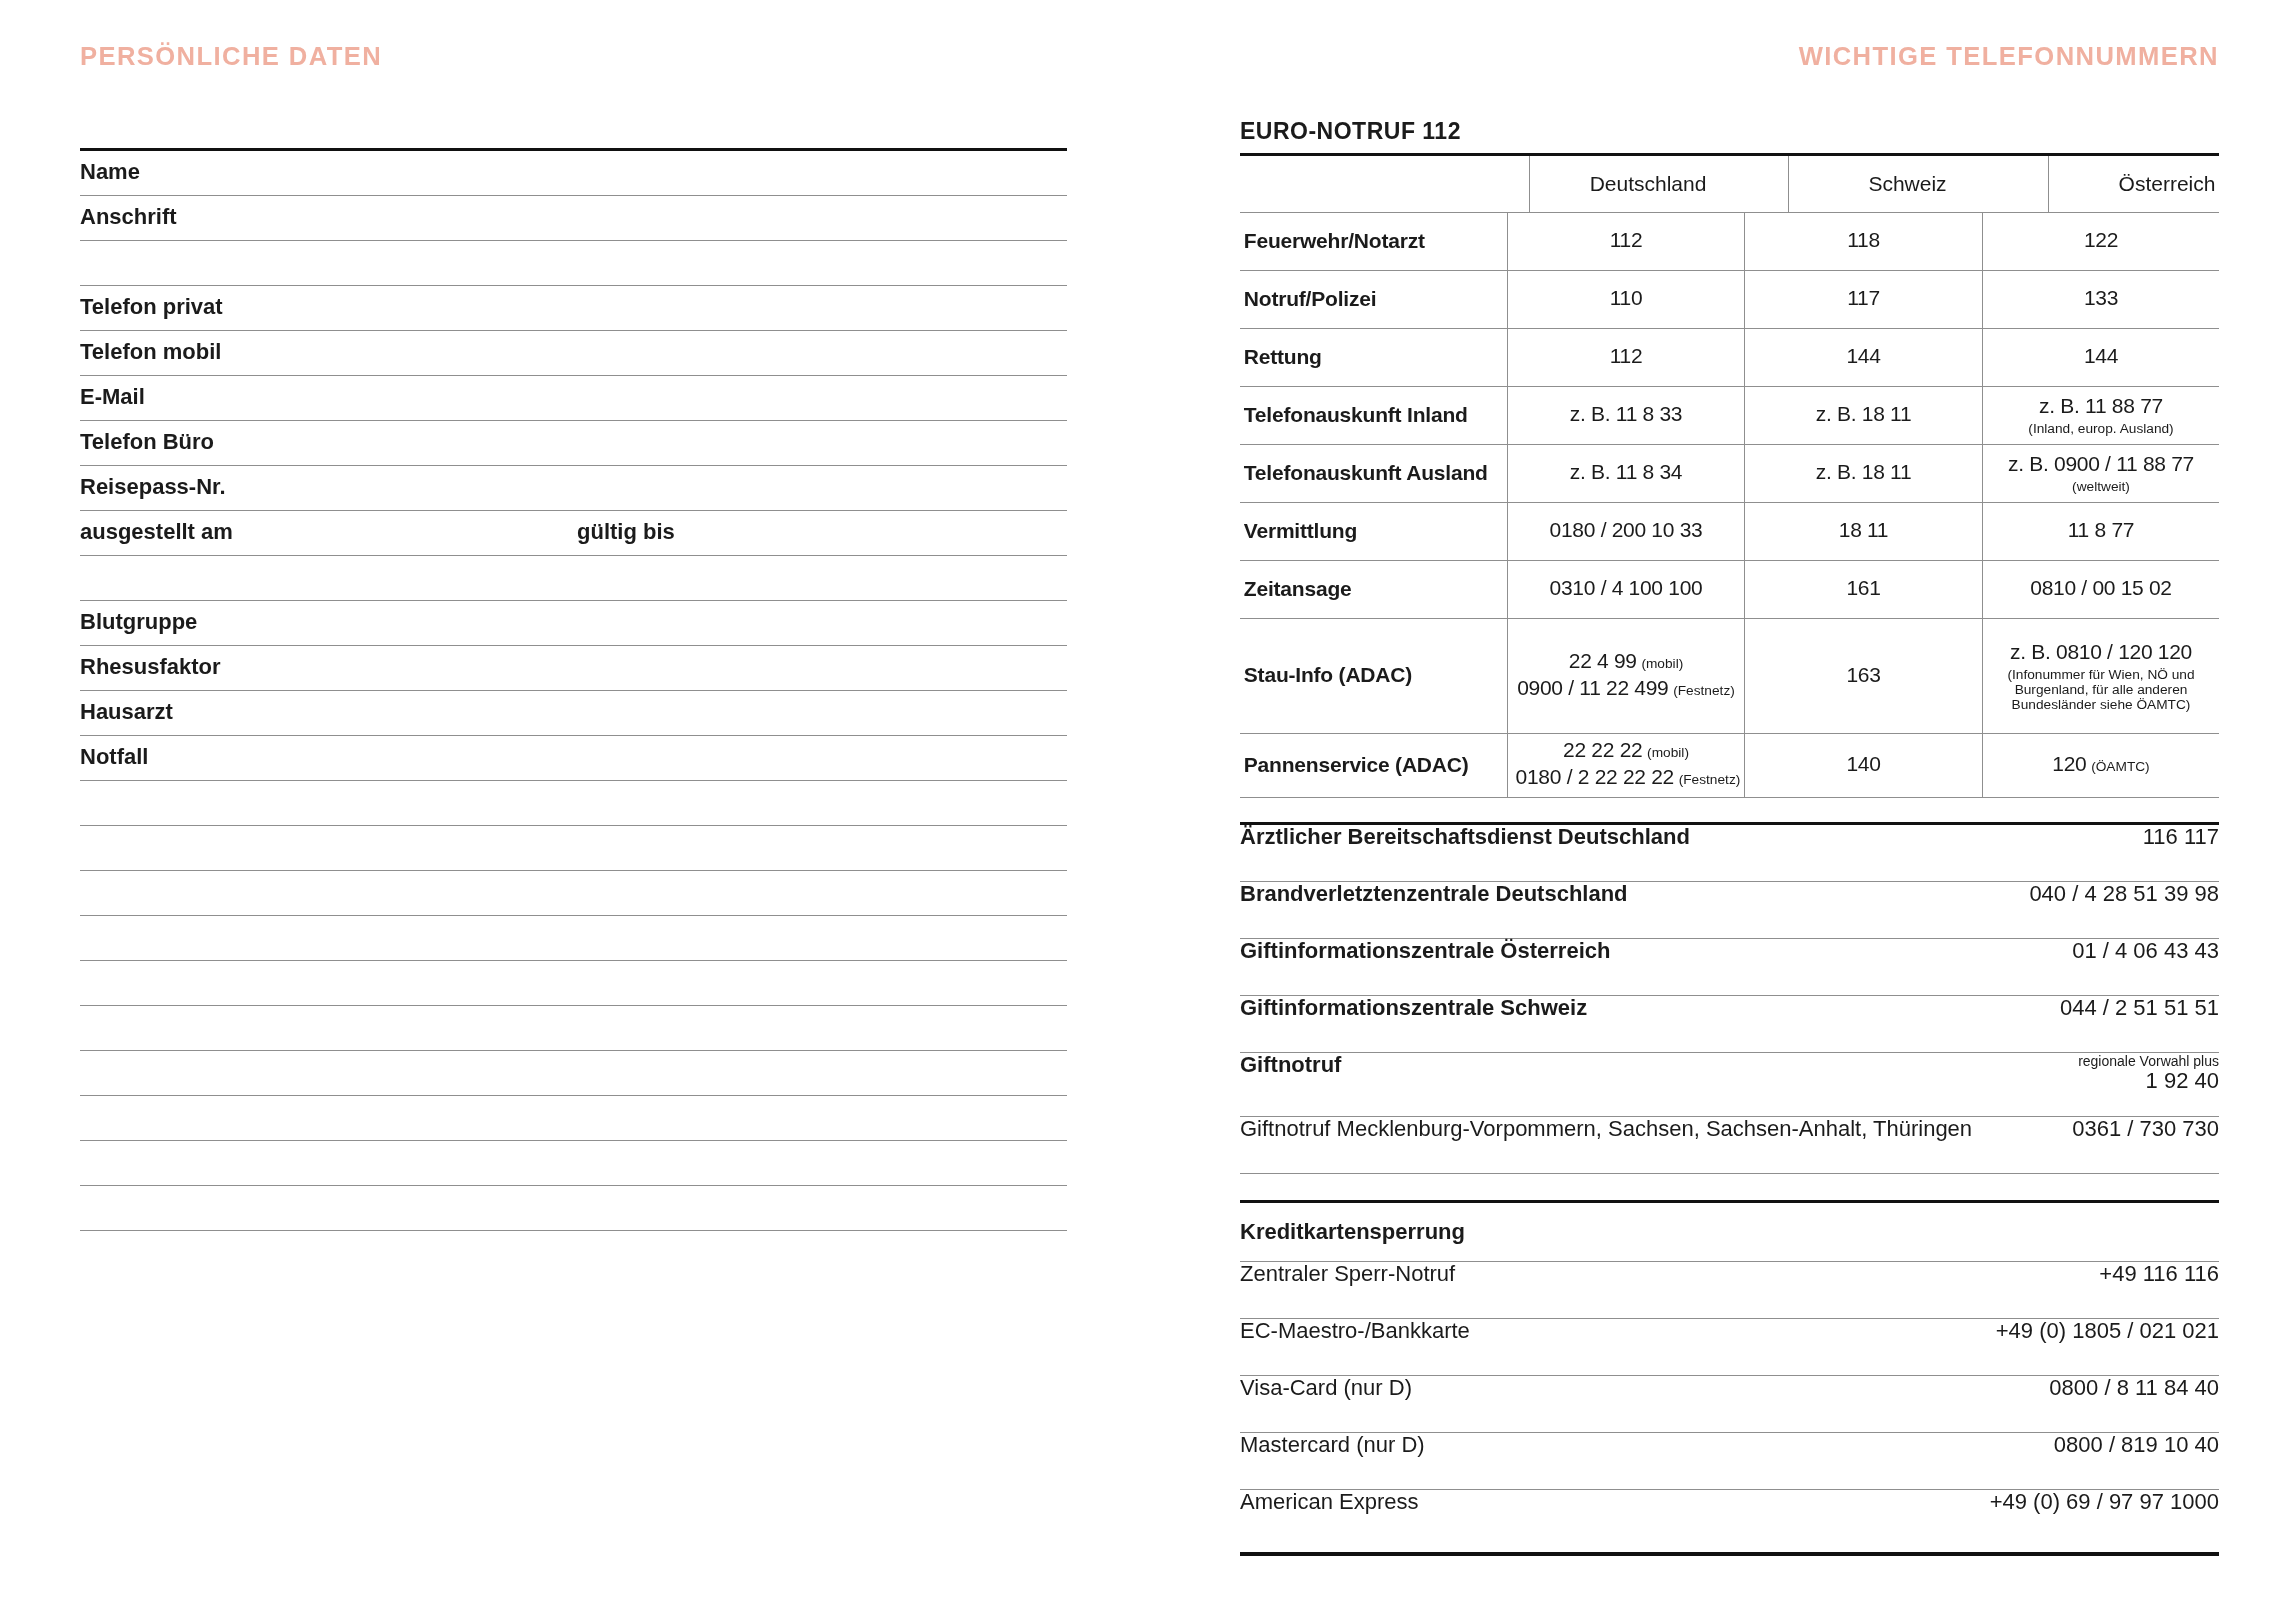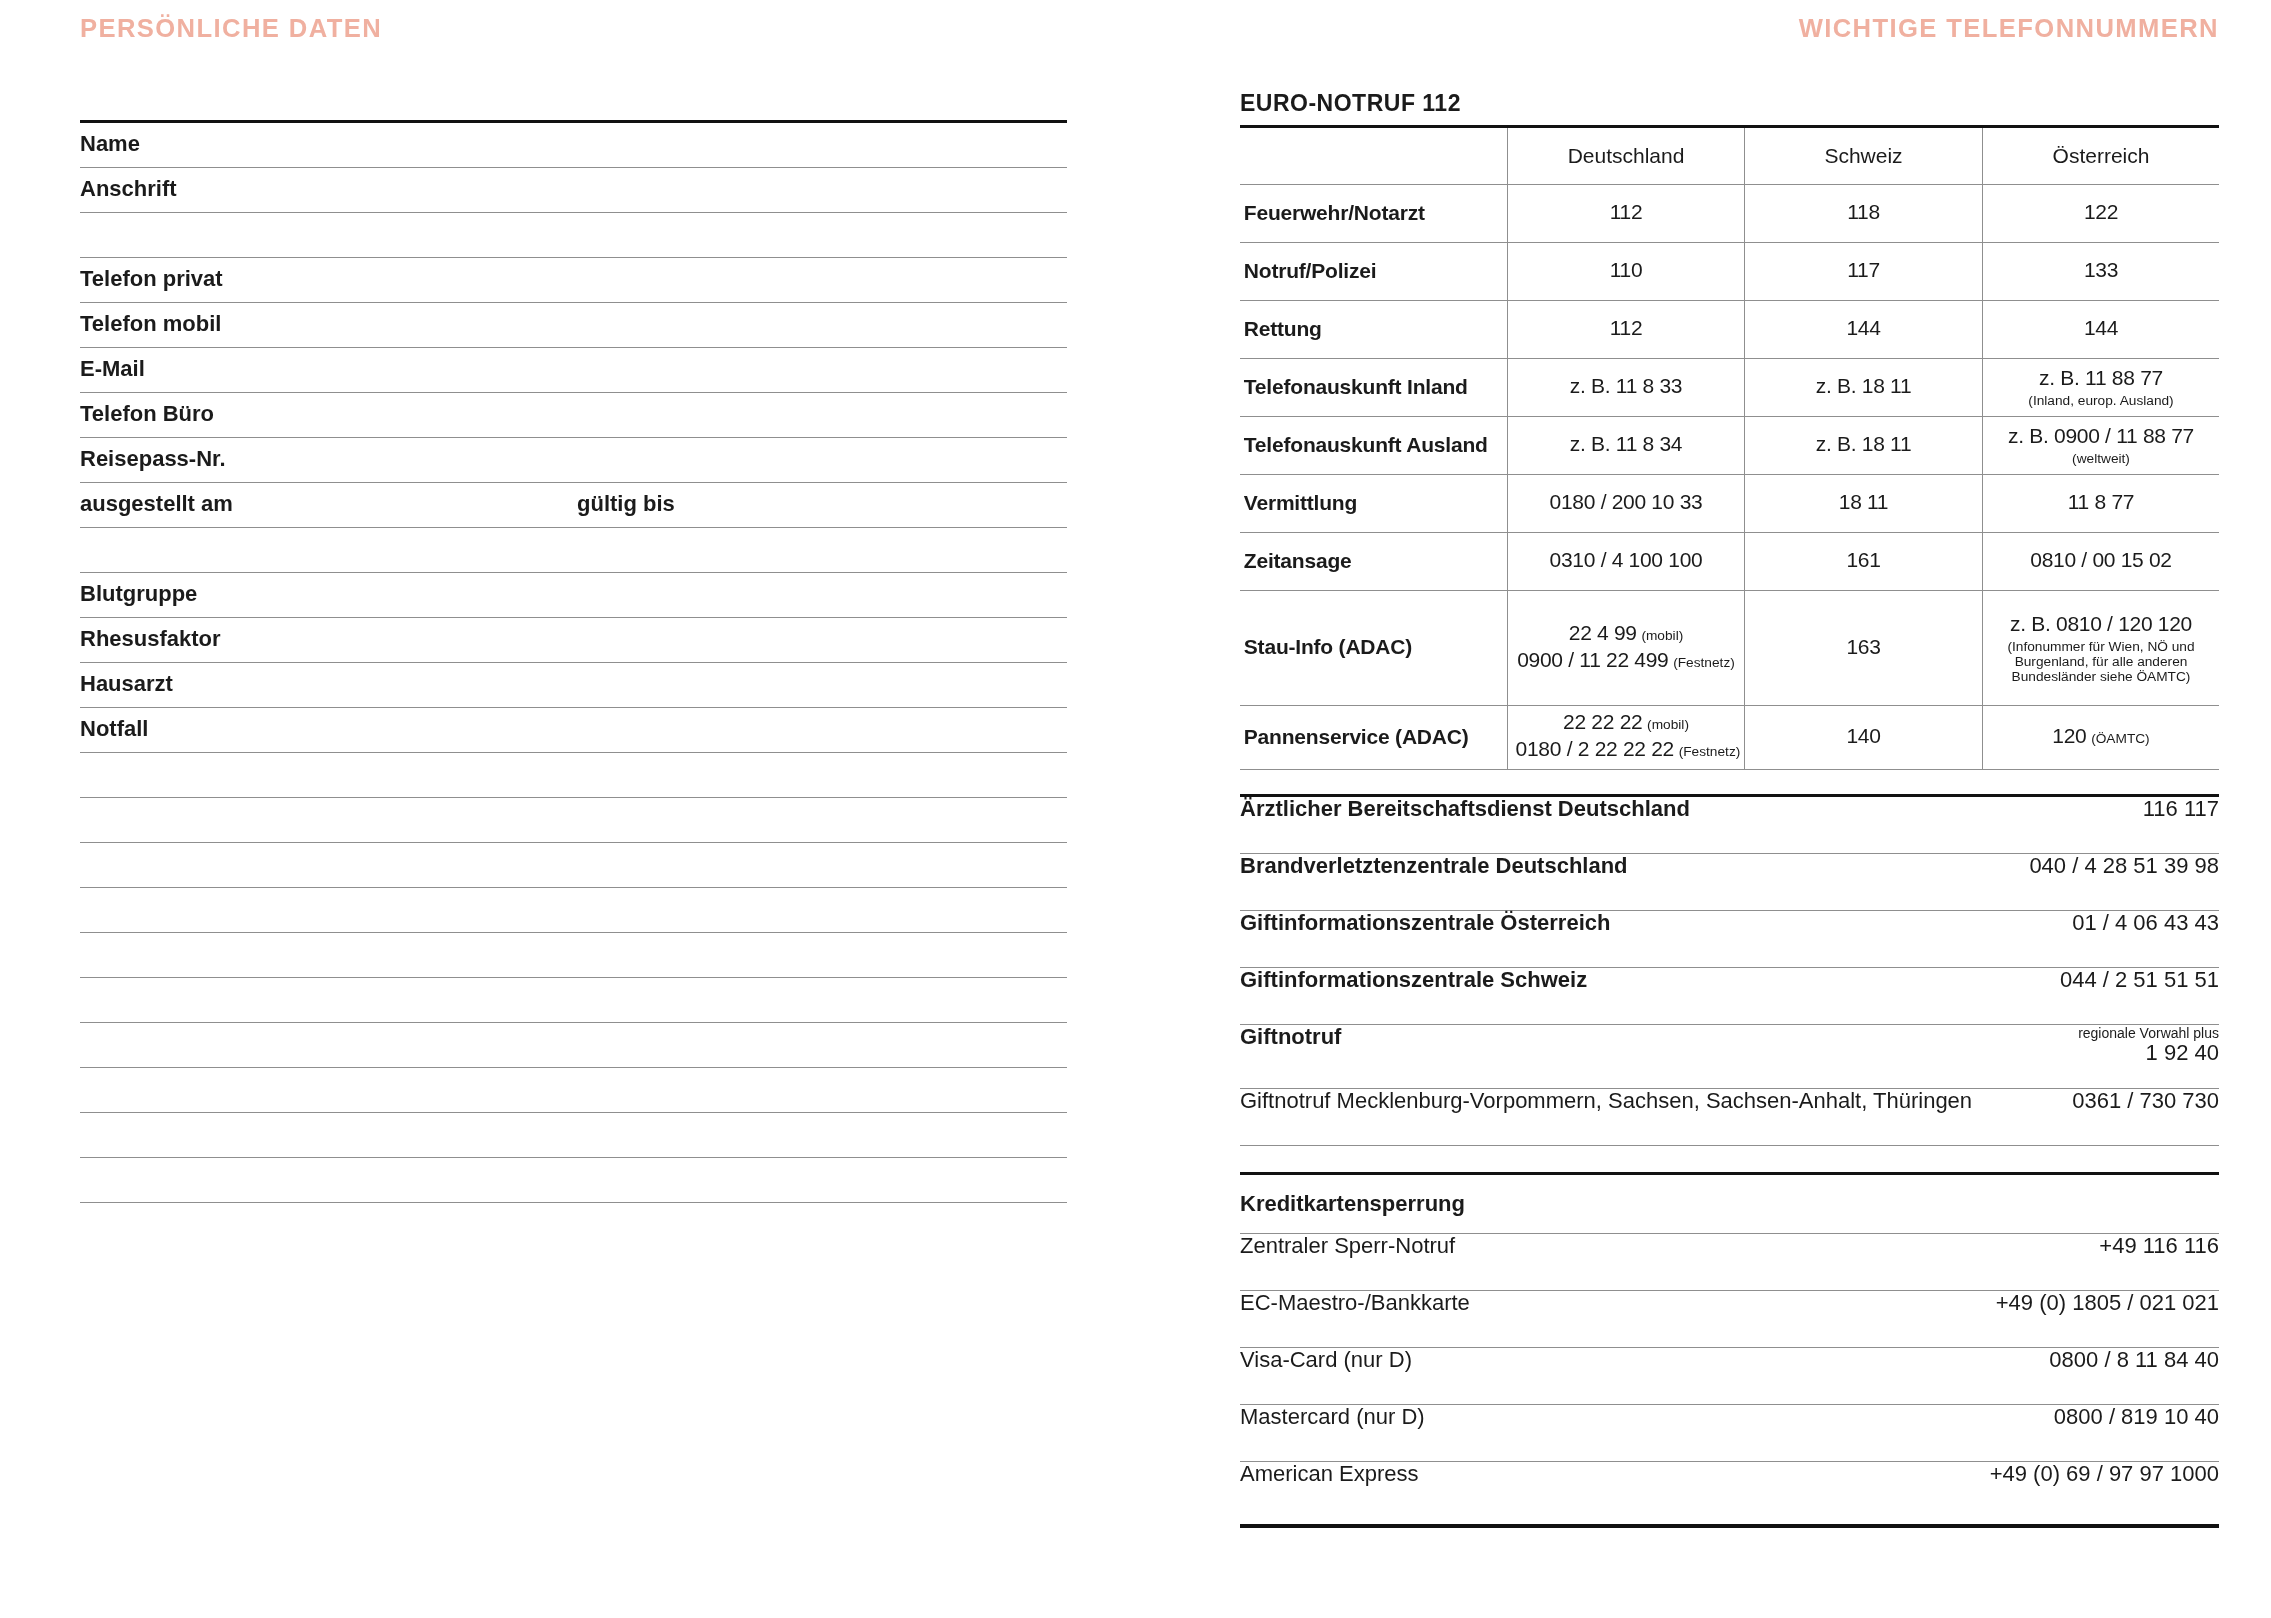--- a/index.html
+++ b/index.html
@@ -1,21 +1,21 @@
 <!DOCTYPE html>
 <html style="font-size:15px"><head>
 <meta charset="utf-8">
 <style>
   * { margin:0; padding:0; box-sizing:border-box; }
   html,body { background:#ffffff; }
   .spread {
     position:relative; width:2271px; height:1618px; background:#ffffff;
     font-family:"Liberation Sans", sans-serif; color:#1b1b1b; overflow:hidden;
   }
-  .page { position:absolute; top:12px; }
+  .page { position:absolute; top:40px; }
   .page-left  { left:80px;  width:987px; }
   .page-right { left:1240px; width:979px; }
 
   .page-title {
     font-size:25.6px; font-weight:bold; letter-spacing:1.4px;
     color:#f0b0a0; line-height:32px; text-transform:uppercase;
   }
   .page-right .page-title { text-align:right; }
 
   
@@ -27,21 +27,21 @@
   .flabel  { font-weight:bold; font-size:22px; line-height:22px; padding-bottom:12.3px; }
   .flabel2 { position:absolute; left:497px; bottom:12.3px; font-weight:bold; font-size:22px; line-height:22px; }
 
   
   .table-title { margin-top:45px; font-size:23px; font-weight:bold; letter-spacing:0.5px; line-height:28px; }
   .euro-table  { margin-top:7.6px; border-top:3.8px solid #111; }
   .t-row {
     display:grid; grid-template-columns:267px 237px 238px 237px;
     border-bottom:1.4px solid #8f8f8f; min-height:58px;
   }
-  .t-head { min-height:57px; }
+  .t-head { min-height:57px;gap:22px; }
   .t-row--tall { min-height:115px; }
   .t-cell { display:flex; flex-direction:column; justify-content:center; }
   .t-cell + .t-cell { border-left:1.4px solid #8f8f8f; }
   .t-label { text-align:left; font-weight:bold; font-size:21px; letter-spacing:-0.2px; padding:5.7px 7.6px 5.7px 3.8px; line-height:24.6px; }
   .t-colhead { text-align:center; font-size:21px; }
   .t-val { text-align:center; padding:4.7px 7.6px; }
   .t-line { line-height:24px; white-space:nowrap; }
   .t-main { font-size:21px; letter-spacing:-0.3px; }
   .t-note { font-size:13.7px; letter-spacing:0; }
   .t-note.inline { margin-left:4.7px; }

